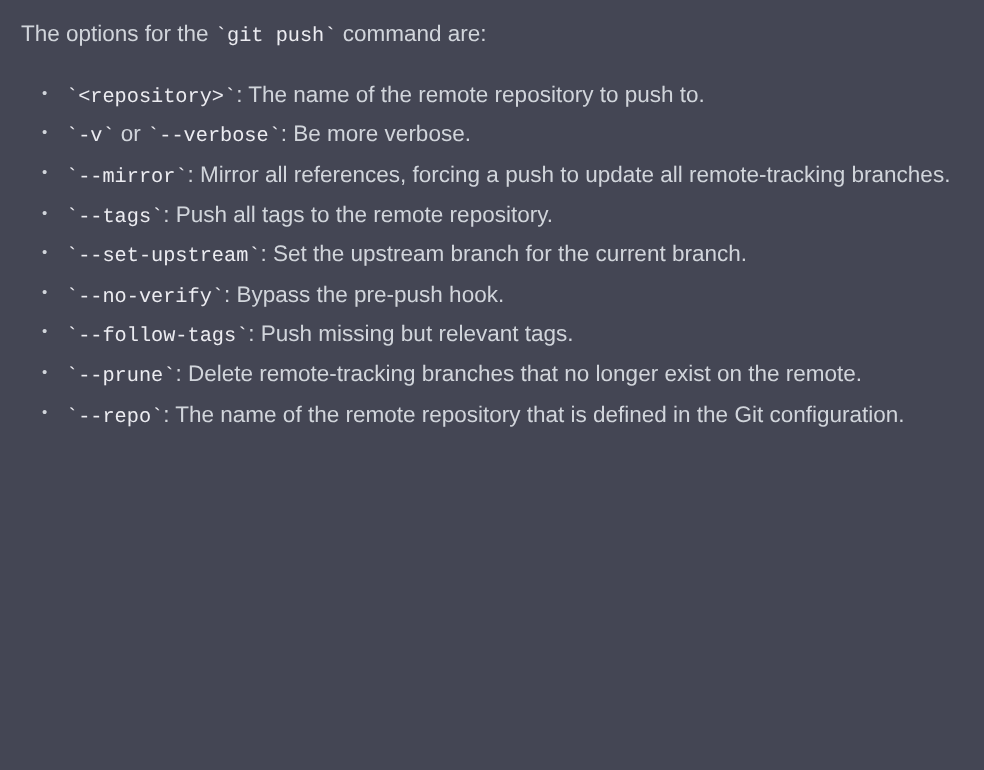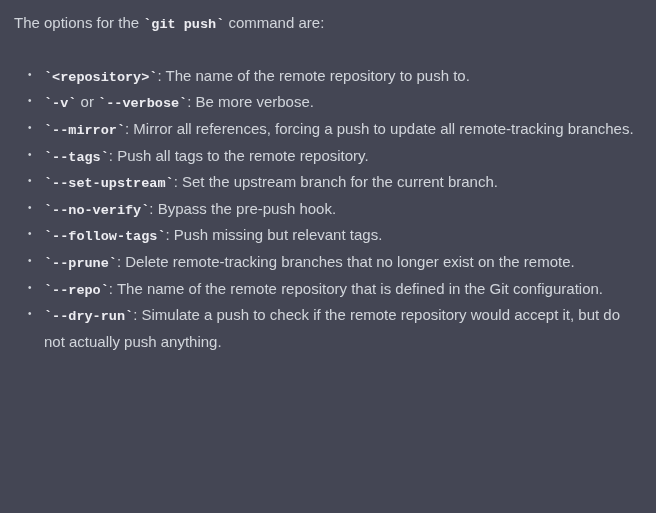--- a/index.html
+++ b/index.html
@@ -12,28 +12,28 @@
     font-family: "Segoe UI", "Helvetica Neue", Arial, sans-serif;
     font-size: 15px;
     line-height: 1.75;
     overflow: hidden;
   }
   .content {
     padding: 10px 14px 10px 14px;
   }
   code {
     font-family: "Consolas", "Menlo", "Courier New", monospace;
-    font-weight: 700;
+    font-weight: 400;
     color: #ececf1;
     font-size: 13.5px;
   }
   ul {
     list-style: none;
     padding: 0 0 0 14px;
-    margin: 26px 0 0 0;
+    margin: 14px 0 0 0;
   }
   li {
     position: relative;
     padding-left: 16px;
     margin: 0;
   }
   li::before {
     content: "•";
     position: absolute;
     left: 0;
@@ -56,15 +56,14 @@
   <ul id="options-list">
       <li><code>`&lt;repository&gt;`</code><span>: The name of the remote repository to push to.</span></li>
       <li><code>`-v`</code><span> or </span><code>`--verbose`</code><span>: Be more verbose.</span></li>
       <li><code>`--mirror`</code><span>: Mirror all references, forcing a push to update all remote-tracking branches.</span></li>
       <li><code>`--tags`</code><span>: Push all tags to the remote repository.</span></li>
       <li><code>`--set-upstream`</code><span>: Set the upstream branch for the current branch.</span></li>
       <li><code>`--no-verify`</code><span>: Bypass the pre-push hook.</span></li>
       <li><code>`--follow-tags`</code><span>: Push missing but relevant tags.</span></li>
       <li><code>`--prune`</code><span>: Delete remote-tracking branches that no longer exist on the remote.</span></li>
       <li><code>`--repo`</code><span>: The name of the remote repository that is defined in the Git configuration.</span></li>
-      <li><code>`--dry-run`</code><span>: Simulate a push to check if the remote repository would accept it, but do not actually push anything.</span></li>
     </ul>
 </div>
 
 </body></html>

